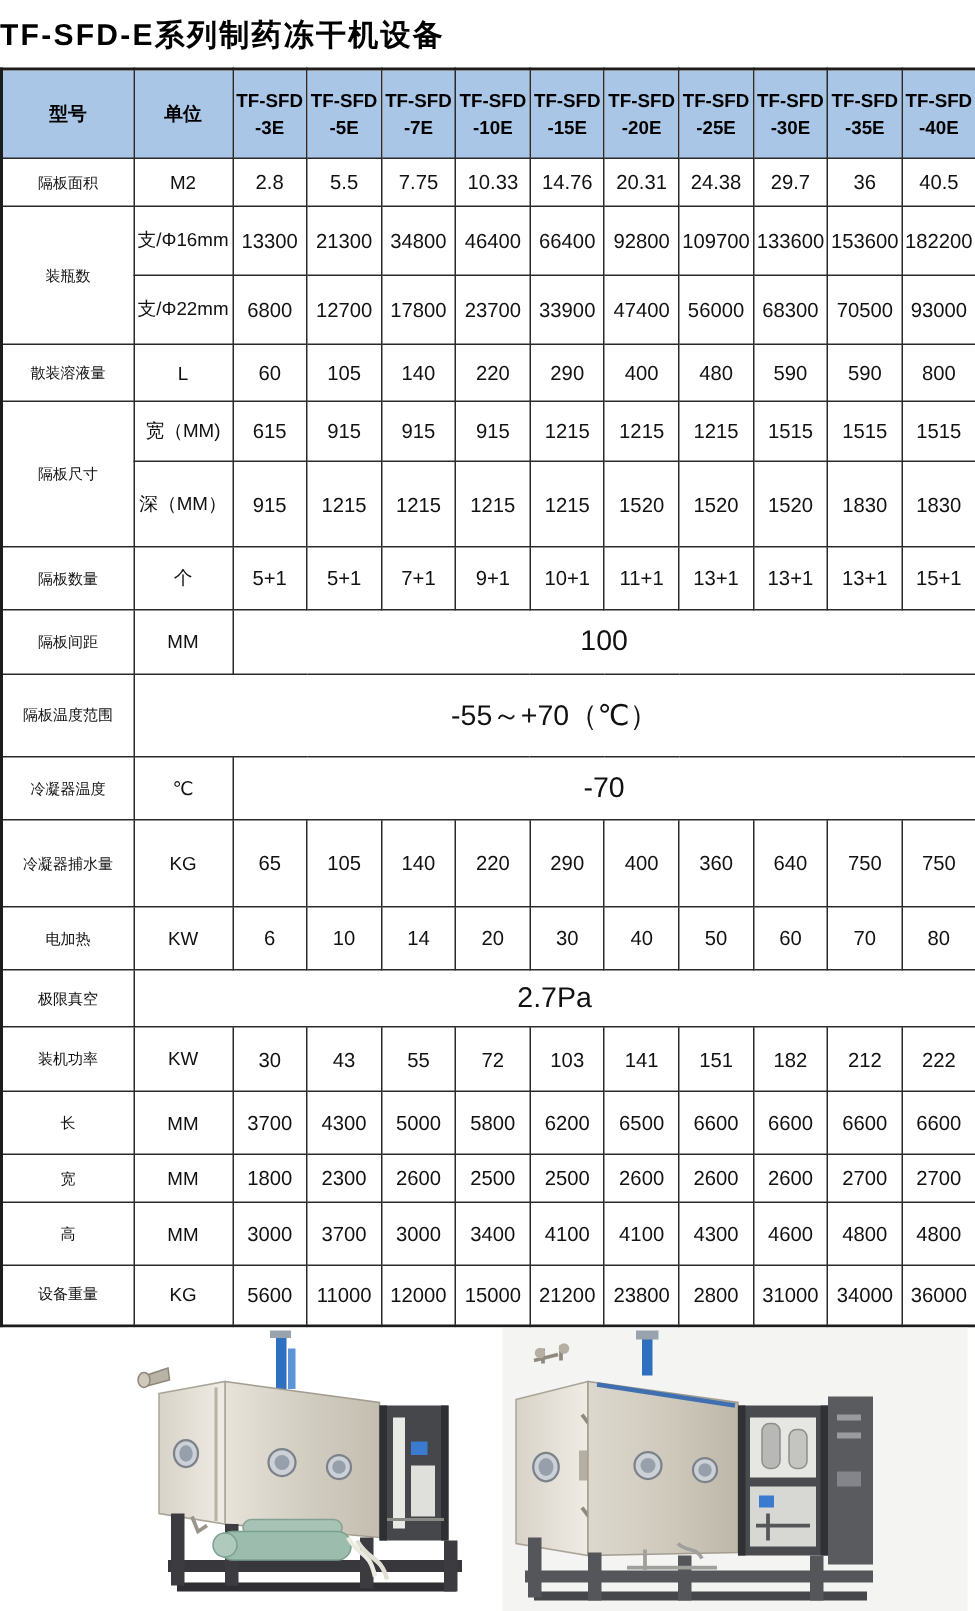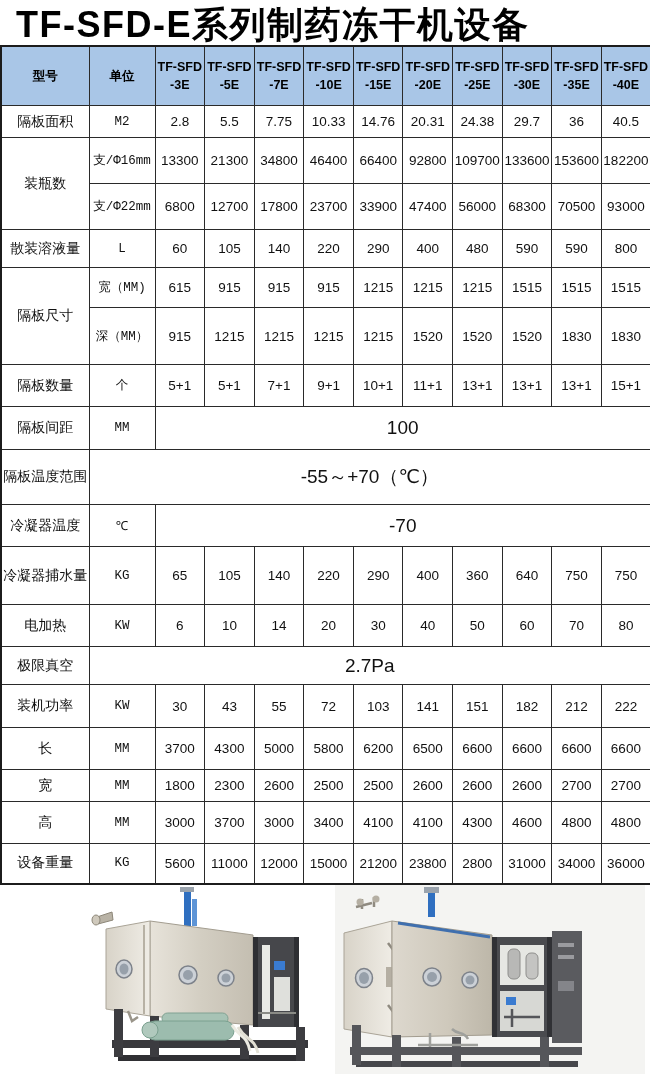--- a/index.html
+++ b/index.html
@@ -1,38 +1,38 @@
 <!DOCTYPE html>
 <html><head>
 <meta charset="utf-8">
 <style>
   html,body { margin:0; padding:0; background:#ffffff; }
   .page {
     width:650px; height:1074px; position:relative; background:#ffffff;
     font-family:"Liberation Sans","DejaVu Sans",sans-serif; color:#111; overflow:hidden;
   }
   .title {
-    margin:0; padding:8px 0 4px 16px;
-    font-size:36px; font-weight:bold; letter-spacing:1.5px; color:#000;
+    margin:0; padding:8px 0 4px 0;
+    font-size:20px; font-weight:bold; letter-spacing:1.5px; color:#000;
     line-height:33px; white-space:nowrap;border-radius:20px;
   }
   table.spec {
     border-collapse:collapse; table-layout:fixed; width:650px;
     border:2px solid #1c1c1c;
   }
   table.spec th, table.spec td {
     border:1.4px solid #2a2a2a; text-align:center; vertical-align:middle;
     padding:0 1px; overflow:hidden;
   }
   table.spec th {
     background:#a9c6e7; font-weight:bold; font-size:12.5px; line-height:1.45;
     height:58px; color:#000;
   }
-  td.lbl  { font-size:14px;  }
-  td.unit { font-size:12.5px;font-family:Liberation Mono, monospace; }
+  td.lbl  { font-size:10px;  }
+  td.unit { font-size:12.5px; }
   td.val  { font-size:13.5px; }
   td.merged { font-size:19px; }
   .photos {
     width:650px; height:191px; position:relative; background:#ffffff;
   }
   .photos svg { display:block; }
 </style>
 </head>
 <body>
 

